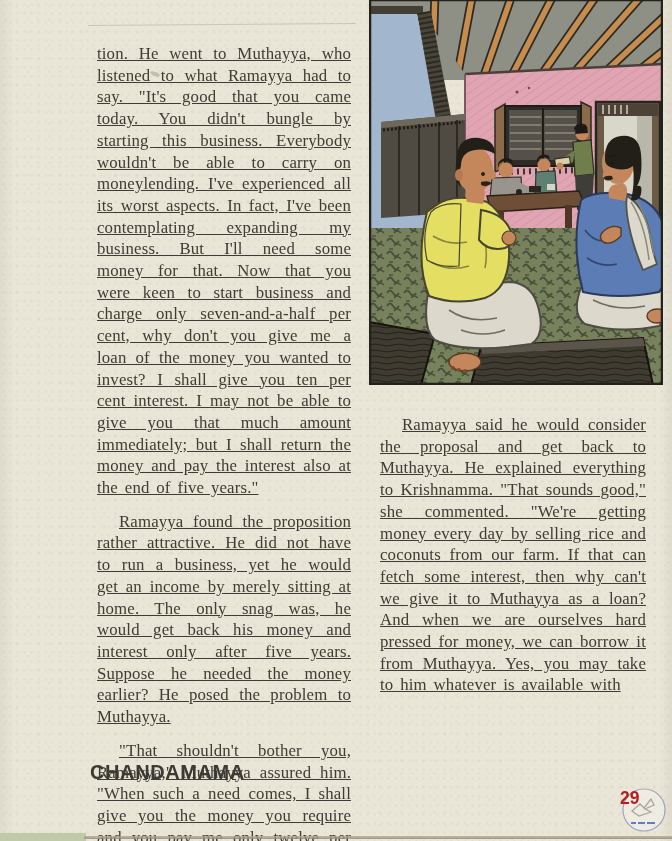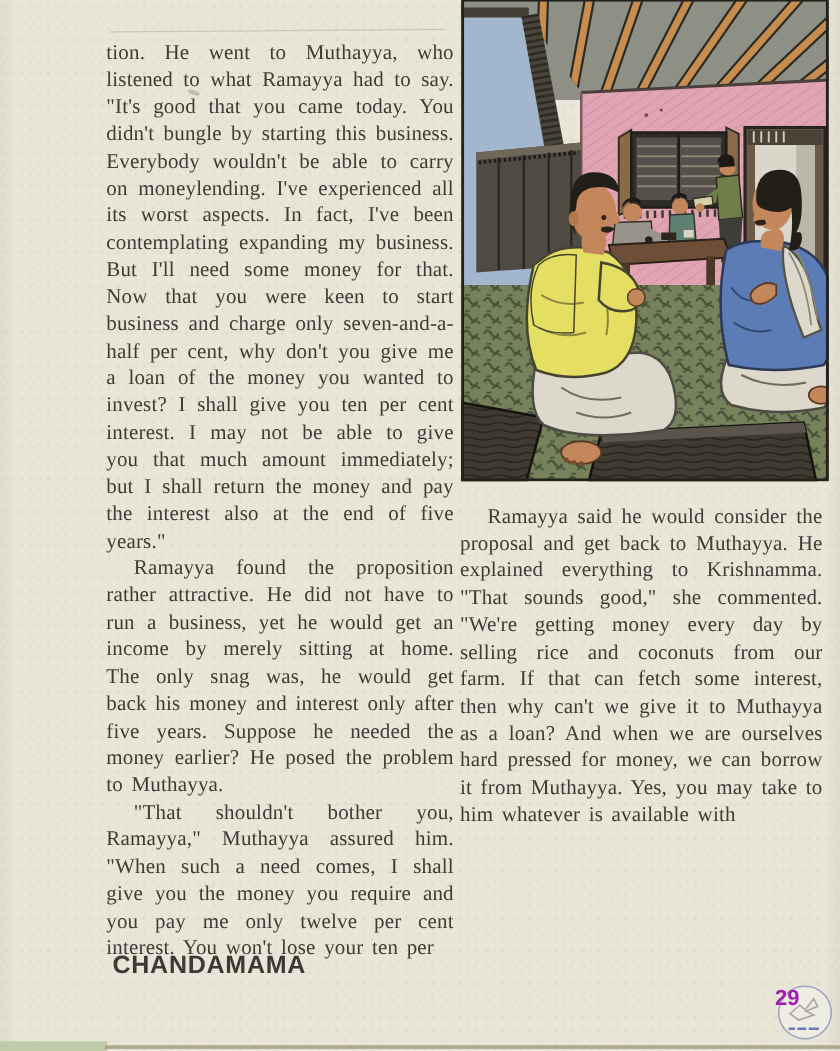--- a/index.html
+++ b/index.html
@@ -18,31 +18,31 @@
       radial-gradient(rgba(90,85,70,0.04) 1px, transparent 1.6px),
       linear-gradient(90deg, rgba(140,130,105,0.10) 0, rgba(0,0,0,0) 14px),
       linear-gradient(270deg, rgba(140,130,105,0.10) 0, rgba(0,0,0,0) 12px);
     background-size:7px 9px, 11px 13px, 100% 100%, 100% 100%;
     font-family:"Liberation Serif", serif;
     color:var(--ink);
   }
   .crease{position:absolute;left:88px;top:24px;width:268px;height:1px;
     background:rgba(115,108,92,0.25);transform:rotate(-0.4deg);}
   .col{position:absolute;font-size:16.8px;line-height:21.7px;color:var(--ink);}
-  .col p{margin:0;text-align:justify;word-spacing:2.5px;letter-spacing:0.15px;}
+  .col p{margin:12px;text-align:justify;word-spacing:2.5px;letter-spacing:0.15px;text-decoration:underline;}
   .col p.indent{text-indent:22px;}
   #left-col{left:85px;top:31px;width:278px;}
   #right-col{left:368px;top:402px;width:290px;}
   #illustration{position:absolute;left:369px;top:0;width:294px;height:385px;}
   #footer-title{position:absolute;left:90px;top:761px;
     font-family:"Liberation Sans",sans-serif;font-weight:bold;font-size:20px;
     letter-spacing:0.6px;color:var(--footer-ink);}
   #page-number{position:absolute;left:620px;top:788px;
     font-family:"Liberation Sans",sans-serif;font-weight:bold;font-size:17.5px;
-    color:#a21caf;z-index:3;}
+    color:#b91c1c;z-index:3;}
   #watermark{position:absolute;left:620px;top:787px;width:48px;height:48px;z-index:2;}
   .edge-green-bl{position:absolute;left:0;top:833px;width:86px;height:8px;
     background:var(--green-edge);}
   .edge-line-bottom{position:absolute;left:84px;top:836px;width:588px;height:3px;
     background:linear-gradient(180deg,#b4ab92,#8f8871);opacity:0.8;}
   .smudge{position:absolute;left:150px;top:72px;width:10px;height:4px;
     background:rgba(110,100,85,0.3);border-radius:50%;transform:rotate(20deg);}
 </style>
 </head>
 <body>

